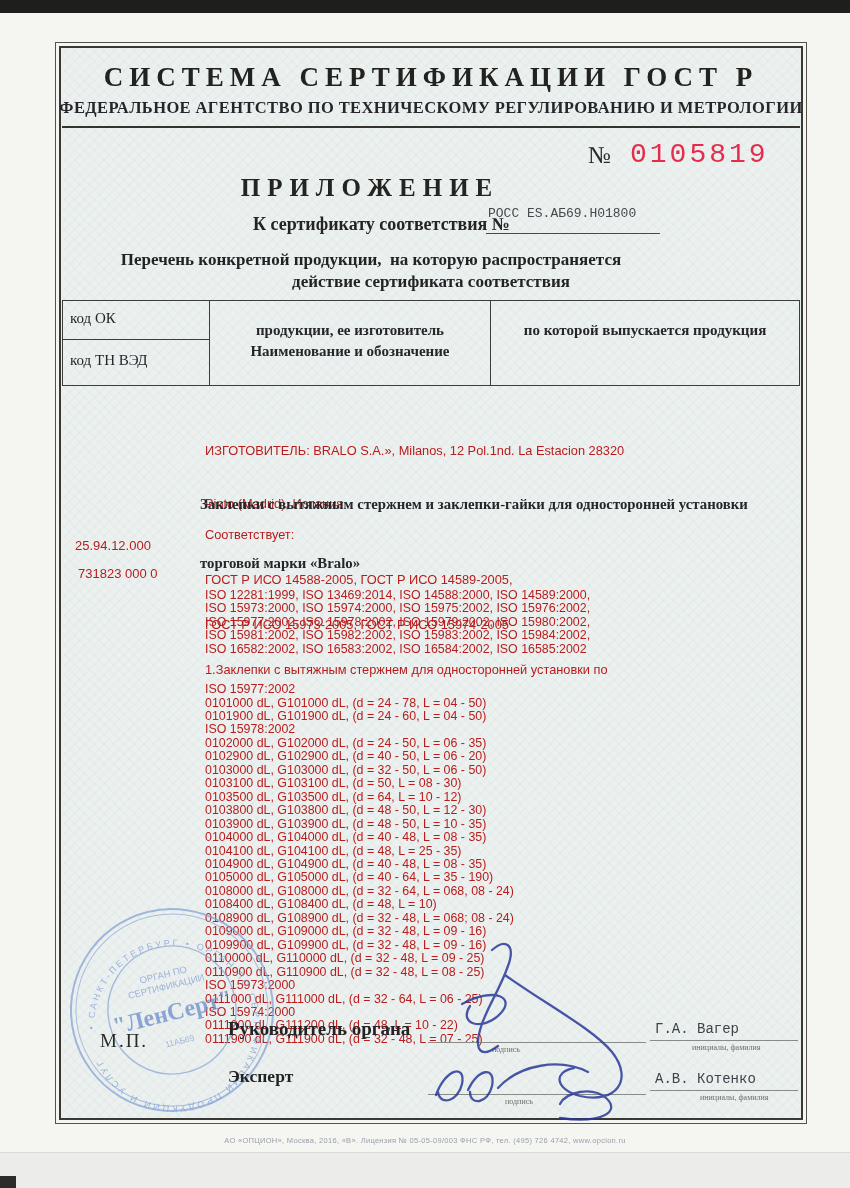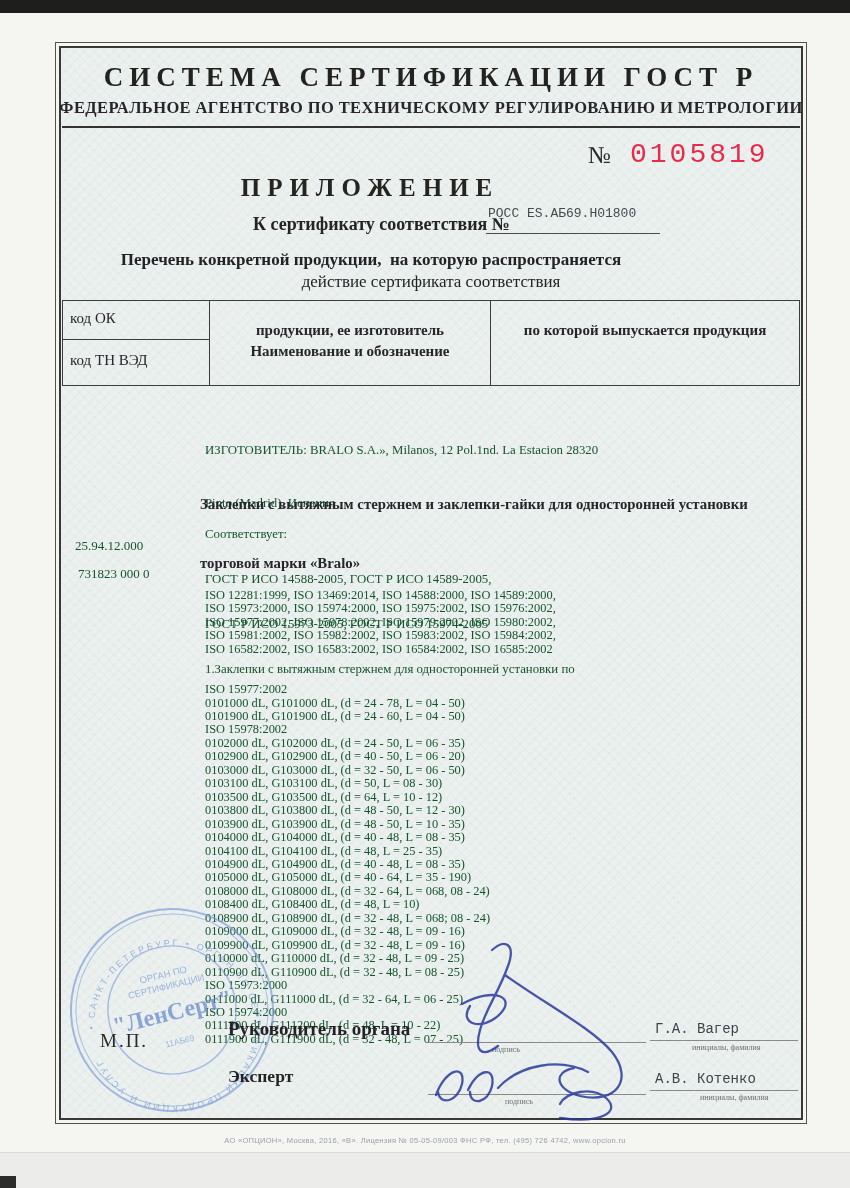--- a/index.html
+++ b/index.html
@@ -29,34 +29,34 @@
   .hdr1{left:55px;top:62px;width:752px;text-align:center;font-size:27px;font-weight:bold;letter-spacing:6px;color:#22221f;}
   .hdr2{left:55px;top:98px;width:752px;text-align:center;font-size:16.5px;font-weight:bold;letter-spacing:0.4px;color:#26262a;}
   .hdr-rule{left:62px;top:126px;width:738px;height:0;border-top:2.5px solid #33332f;}
   .no-label{left:588px;top:142px;font-size:24px;color:#2a2a28;}
   .no-value{left:630px;top:139px;font-family:"Liberation Mono", monospace;font-size:28px;letter-spacing:3px;color:#e62b4c;}
   .title{left:55px;top:174px;width:630px;text-align:center;font-size:25px;font-weight:bold;letter-spacing:7px;color:#242420;}
   .cert-label{left:253px;top:214px;font-size:18px;font-weight:bold;color:#242424;}
   .cert-number{left:488px;top:206px;font-family:"Liberation Mono", monospace;font-size:13px;color:#45494e;white-space:pre;}
   .cert-line{left:486px;top:233px;width:174px;border-top:1.2px solid #4a4a48;}
   .subtitle1{left:55px;top:250px;width:632px;text-align:center;font-size:17px;font-weight:bold;white-space:pre;color:#232325;}
-  .subtitle2{left:55px;top:272px;width:752px;text-align:center;font-size:17px;font-weight:normal;color:#232325;}
+  .subtitle2{left:55px;top:272px;width:752px;text-align:center;font-size:17px;font-weight:bold;color:#232325;}
   
   .tbl{left:62px;top:300px;width:738px;height:86px;border:1.5px solid #3d3d39;box-sizing:border-box;}
   .tbl-v1{left:209px;top:300px;width:0;height:86px;border-left:1.2px solid #3d3d39;}
   .tbl-v2{left:490px;top:300px;width:0;height:86px;border-left:1.2px solid #3d3d39;}
   .tbl-h1{left:62px;top:339px;width:147px;border-top:1.2px solid #3d3d39;}
   .cell{font-size:15px;color:#26262a;}
   .cell-ok{left:70px;top:310px;}
   .cell-tnved{left:70px;top:352px;}
   .cell-c{text-align:center;font-weight:bold;line-height:21px;}
   .cell-prod{left:215px;top:320px;width:270px;}
   .cell-docs{left:496px;top:320px;width:298px;}
   
-  .mono{font-family:Liberation Serif, serif;font-size:12.8px;color:#14532d;white-space:pre;}
+  .mono{font-family:Liberation Sans, sans-serif;font-size:12.8px;color:#b91c1c;white-space:pre;}
   .mfr{left:205px;top:407px;line-height:17.5px;}
   .prod-bold{left:200px;top:456px;font-size:14.8px;font-weight:bold;line-height:19.5px;color:#26262a;white-space:pre;}
   .conform{left:205px;top:497px;line-height:15px;}
   .code-ok{left:75px;top:538px;font-size:13px;}
   .code-tnved{left:78px;top:566px;font-size:13px;}
   .speclist{left:205px;top:562px;line-height:13.45px;font-size:12.4px;}
   .speclist div{white-space:pre;}
   
   .role-head{left:228px;top:1018px;font-size:19px;font-weight:bold;color:#232325;}
   .role-expert{left:228px;top:1066px;font-size:17.5px;font-weight:bold;color:#232325;}

